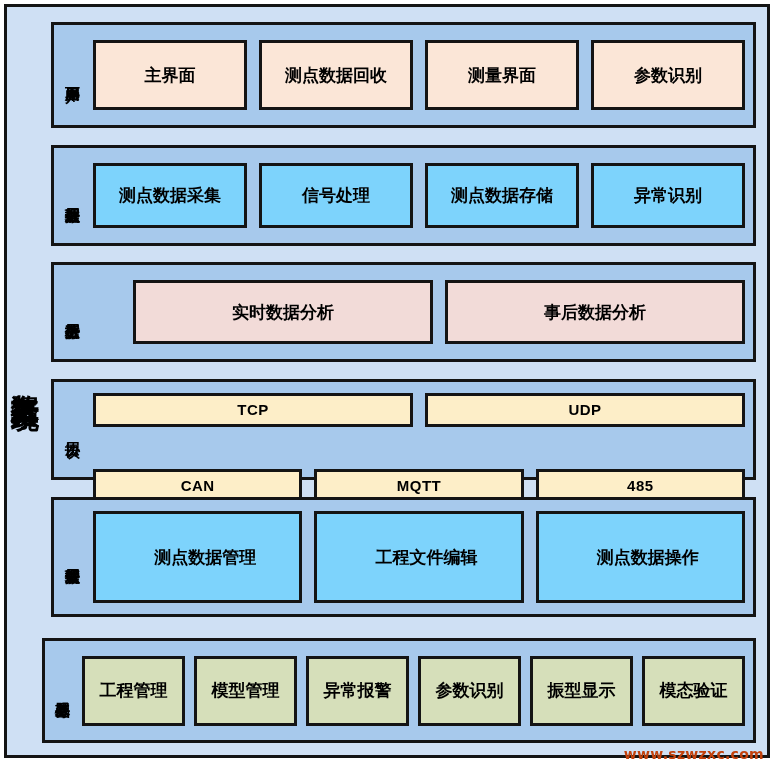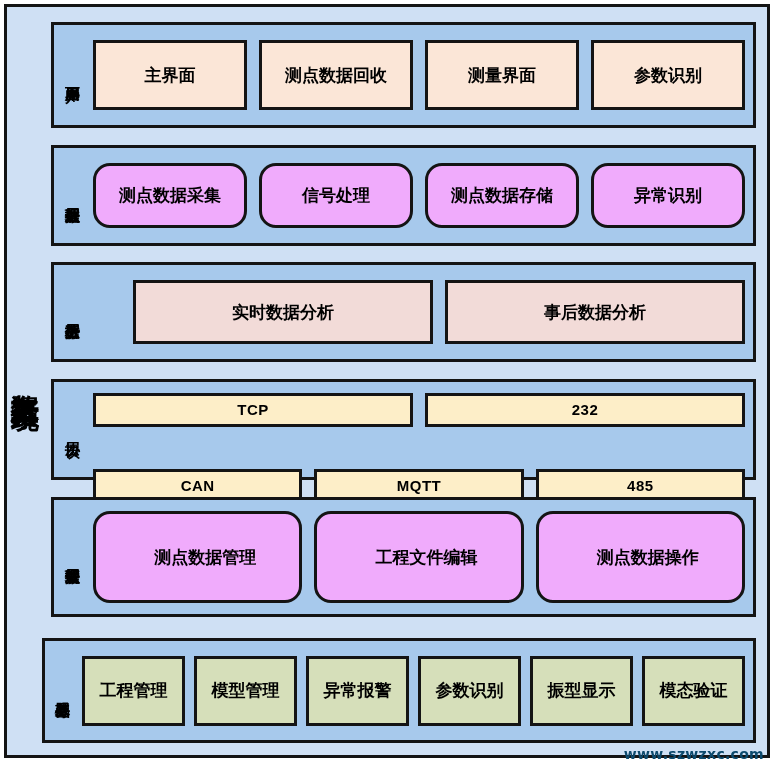--- a/index.html
+++ b/index.html
@@ -132,34 +132,34 @@
   #layer-datamgmt     { left: 51px;  top: 497px; width: 705px; height: 120px; }
   #layer-datamgmt .node{ height: 92px; padding-left: 15px; }
 
   #layer-base         { left: 42px;  top: 638px; width: 714px; height: 105px; }
   #layer-base .node   { height: 70px; }
   #layer-base .layer-label { width: 28px; }
   #layer-base .node-row { gap: 9px; }
 
   
   .fill-peach  { background: #fbe6d7; }
-  .fill-grey   { background: #f0abfc; border-radius: 17px; }
+  .fill-grey   { background: #7dd3fc; }
   .fill-pink   { background: #f2dbd8; }
   .fill-yellow { background: #fdeec8; }
   .fill-green  { background: #d6dfba; }
 
   
   .watermark {
     position: absolute;
     right: 10px;
     bottom: 8px;
     font-family: "DejaVu Sans", "Liberation Sans", sans-serif;
     font-size: 14px;
     font-weight: bold;
-    color: #0c4a6e;
+    color: #c2410c;
     letter-spacing: 0.3px;
     user-select: none;
     pointer-events: none;
   }
 </style>
 </head>
 <body>
 
 <div id="diagram">
 
@@ -199,21 +199,21 @@
         <div class="node cn fill-pink">事后数据分析</div>
       </div>
     </div>
   </div>
 
   <div class="layer" id="layer-protocol">
     <div class="layer-label">协议层</div>
     <div class="layer-body">
       <div class="node-row">
         <div class="node latin fill-yellow">TCP</div>
-        <div class="node latin fill-yellow">232</div>
+        <div class="node latin fill-yellow">UDP</div>
       </div>
       <div class="node-row">
         <div class="node latin fill-yellow">CAN</div>
         <div class="node latin fill-yellow">MQTT</div>
         <div class="node latin fill-yellow">485</div>
       </div>
     </div>
   </div>
 
   <div class="layer" id="layer-datamgmt">

